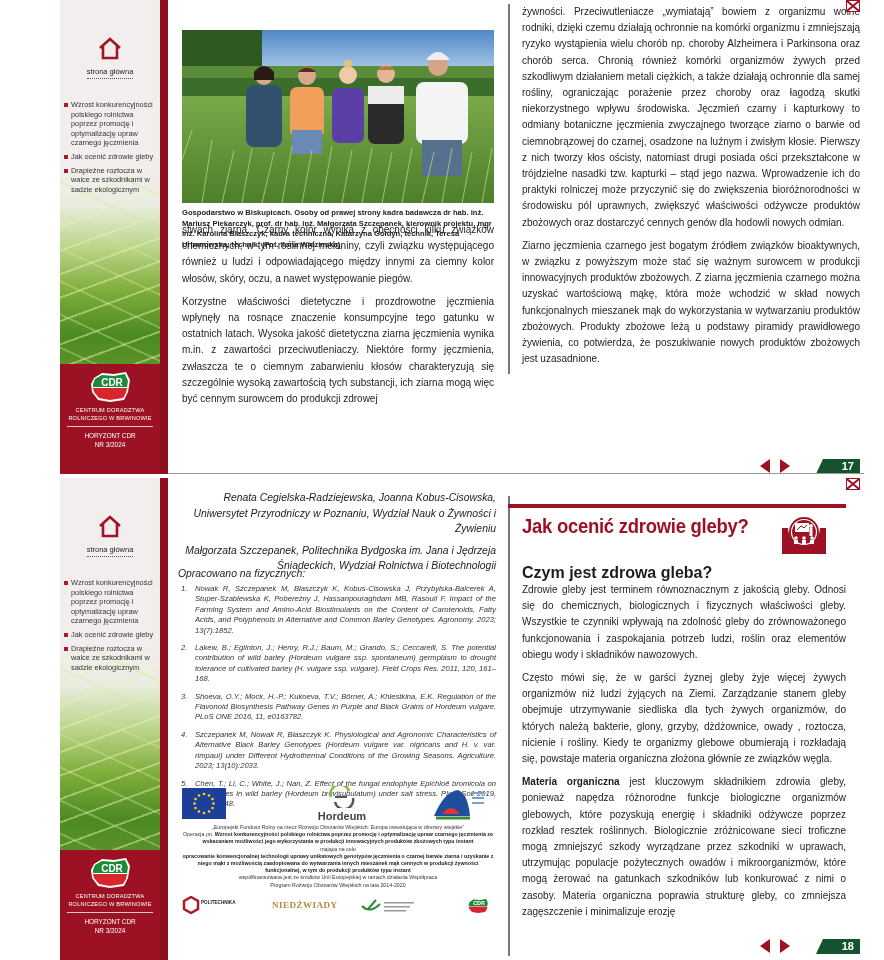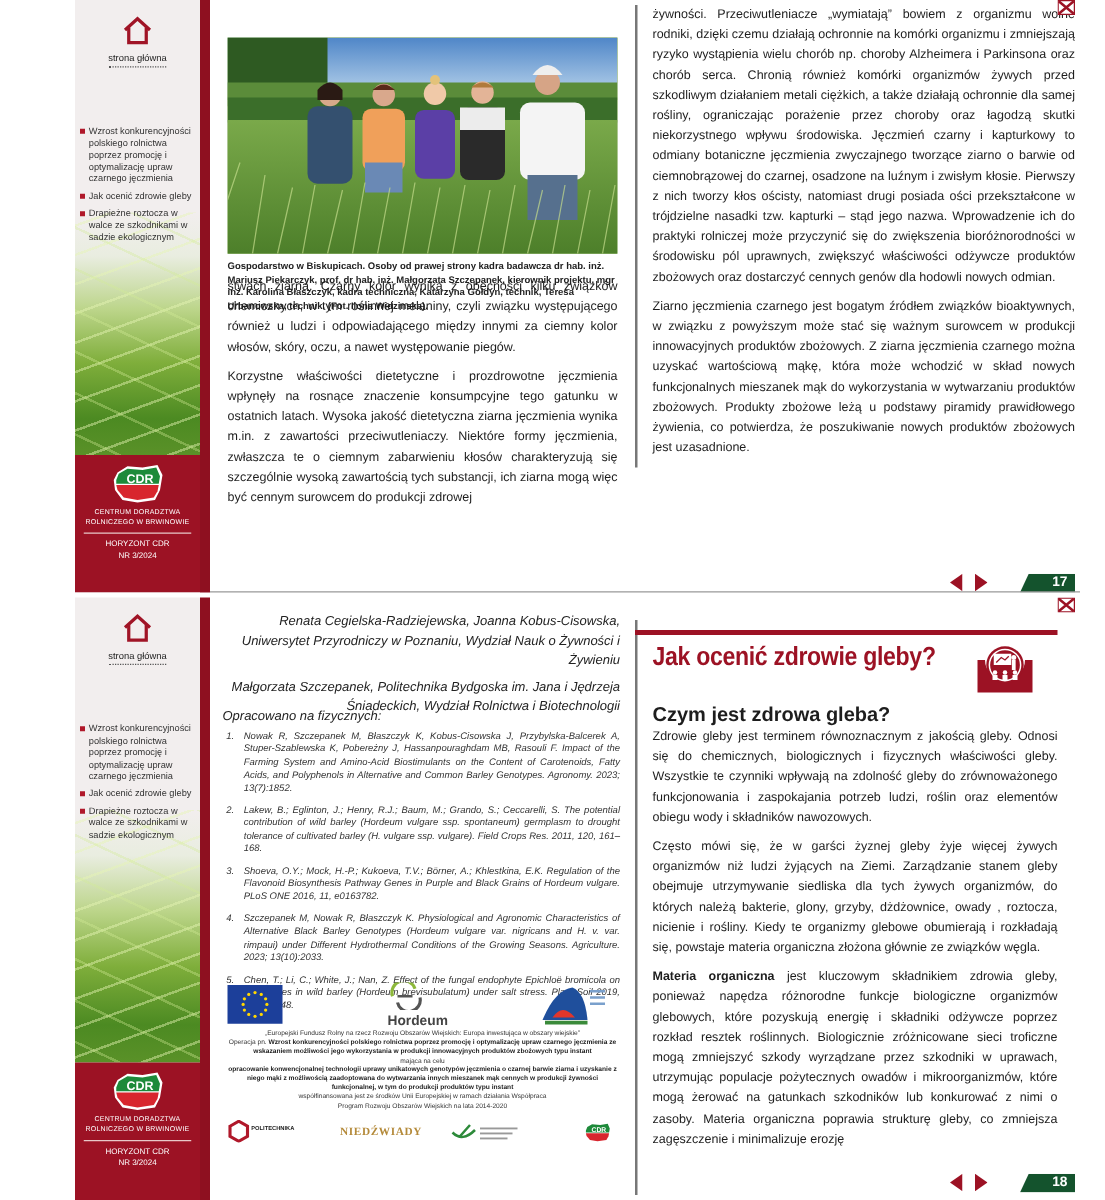--- a/index.html
+++ b/index.html
@@ -8,21 +8,21 @@
   .page1 { top:0; height:474px; }
   .page2 { top:478px; height:482px; }
   .sidebar { position:absolute; left:0; top:0; width:100px; height:100%; background:#f2eeee; overflow:hidden; }
   .sidebar .grass { position:absolute; left:0; right:0; top:170px; bottom:110px;
     background: linear-gradient(180deg, #f2eeee 0%, #e9ede0 18%, #bcd58a 40%, #7fae3b 62%, #4c8a22 85%, #5a9128 100%); }
   .sidebar .grass::before { content:""; position:absolute; inset:0;
     background: repeating-linear-gradient(160deg, rgba(255,255,255,0) 0 9px, rgba(230,245,180,0.45) 9px 11px, rgba(255,255,255,0) 11px 22px); }
   .sidebar .grass::after { content:""; position:absolute; inset:0;
     background: repeating-linear-gradient(25deg, rgba(255,255,255,0) 0 14px, rgba(210,235,150,0.35) 14px 16px, rgba(255,255,255,0) 16px 30px); }
   .redbar { position:absolute; left:100px; top:0; width:8px; height:100%; background:#8e1020; }
-  .home { position:absolute; left:0; width:100px; top:12px; text-align:center; cursor:pointer; }
+  .home { position:absolute; left:0; width:100px; top:36px; text-align:center; cursor:pointer; }
   .home svg { display:block; margin:0 auto; }
   .home-label { font-size:7.5px; color:#222; margin-top:3px; display:inline-block; border-bottom:1px dotted #555; padding-bottom:2px; }
   .nav { position:absolute; left:2px; top:100px; width:98px; z-index:2; }
   .nav-item { display:flex; font-size:7.4px; line-height:9.6px; color:#333; margin-bottom:4px; cursor:pointer; }
   .nav-item .bullet { width:4px; height:4px; background:#b0182a; margin:3px 3px 0 2px; flex:none; }
   .footer-box { position:absolute; left:0; bottom:0; width:100px; height:110px; background:#9c1224; text-align:center; color:#fff; }
   .cdr-logo { margin:6px auto 0; display:block; }
   .footer-org { font-size:5.6px; line-height:8px; letter-spacing:0.2px; margin-top:2px; }
   .footer-sep { width:86px; height:1px; background:#e8c8c8; margin:4px auto; }
   .footer-issue { font-size:6.4px; line-height:9px; }
@@ -38,21 +38,21 @@
   .pagenum { position:absolute; width:44px; height:15px; background:#14532d; color:#fff; font-weight:bold; font-size:11px; text-align:right; padding-right:6px; box-sizing:border-box; line-height:15px; clip-path: polygon(7px 0, 100% 0, 100% 100%, 0 100%); }
   .bottom-rule { position:absolute; left:108px; right:0; height:1px; background:#999; }
   .authors { position:absolute; left:118px; top:12px; width:318px; text-align:right; font-style:italic; font-size:10.4px; line-height:15.5px; color:#222; }
   .authors p { margin:0 0 6px 0; }
   .refs-title { position:absolute; left:118px; top:90px; font-style:italic; font-size:10.4px; color:#222; }
   .refs { position:absolute; left:118px; top:106px; width:318px; font-style:italic; font-size:7.6px; line-height:10.4px; color:#333; margin:0; padding:0; list-style:none; }
   .refs li { display:flex; margin-bottom:7px; text-align:justify; }
   .refs .num { width:14px; flex:none; padding-left:3px; }
   .logos-top { position:absolute; left:120px; top:308px; width:316px; height:36px; }
   .eu-flag { position:absolute; left:2px; top:2px; width:44px; height:31px; background:#1c3f9a; }
-  .hordeum { position:absolute; left:130px; top:0; width:64px; text-align:left; }
+  .hordeum { position:absolute; left:130px; top:0; width:64px; text-align:center; }
   .hordeum-text { font-size:11px; font-weight:bold; color:#444; margin-top:-2px; }
   .prow { position:absolute; right:10px; top:0; width:56px; height:36px; }
   .funding { position:absolute; left:120px; top:346px; width:316px; text-align:center; font-size:5.3px; line-height:7.2px; color:#333; }
   .funding b { color:#222; }
   .logos-bottom { position:absolute; left:120px; top:418px; width:316px; height:22px; }
   .lb { position:absolute; top:0; font-size:5px; color:#333; }
   .article-rule { position:absolute; left:448px; top:26px; width:338px; height:4px; background:#9c1224; }
   .col-right2 { position:absolute; left:448px; top:18px; width:352px; height:460px; border-left:2px solid #777; }
   .article-title { position:absolute; left:462px; top:36px; font-family:"Liberation Sans", sans-serif; font-weight:bold; font-size:21px; color:#9c1224; letter-spacing:-0.3px; transform:scaleX(0.88); transform-origin:left; }
   .article-icon { position:absolute; left:720px; top:38px; }

